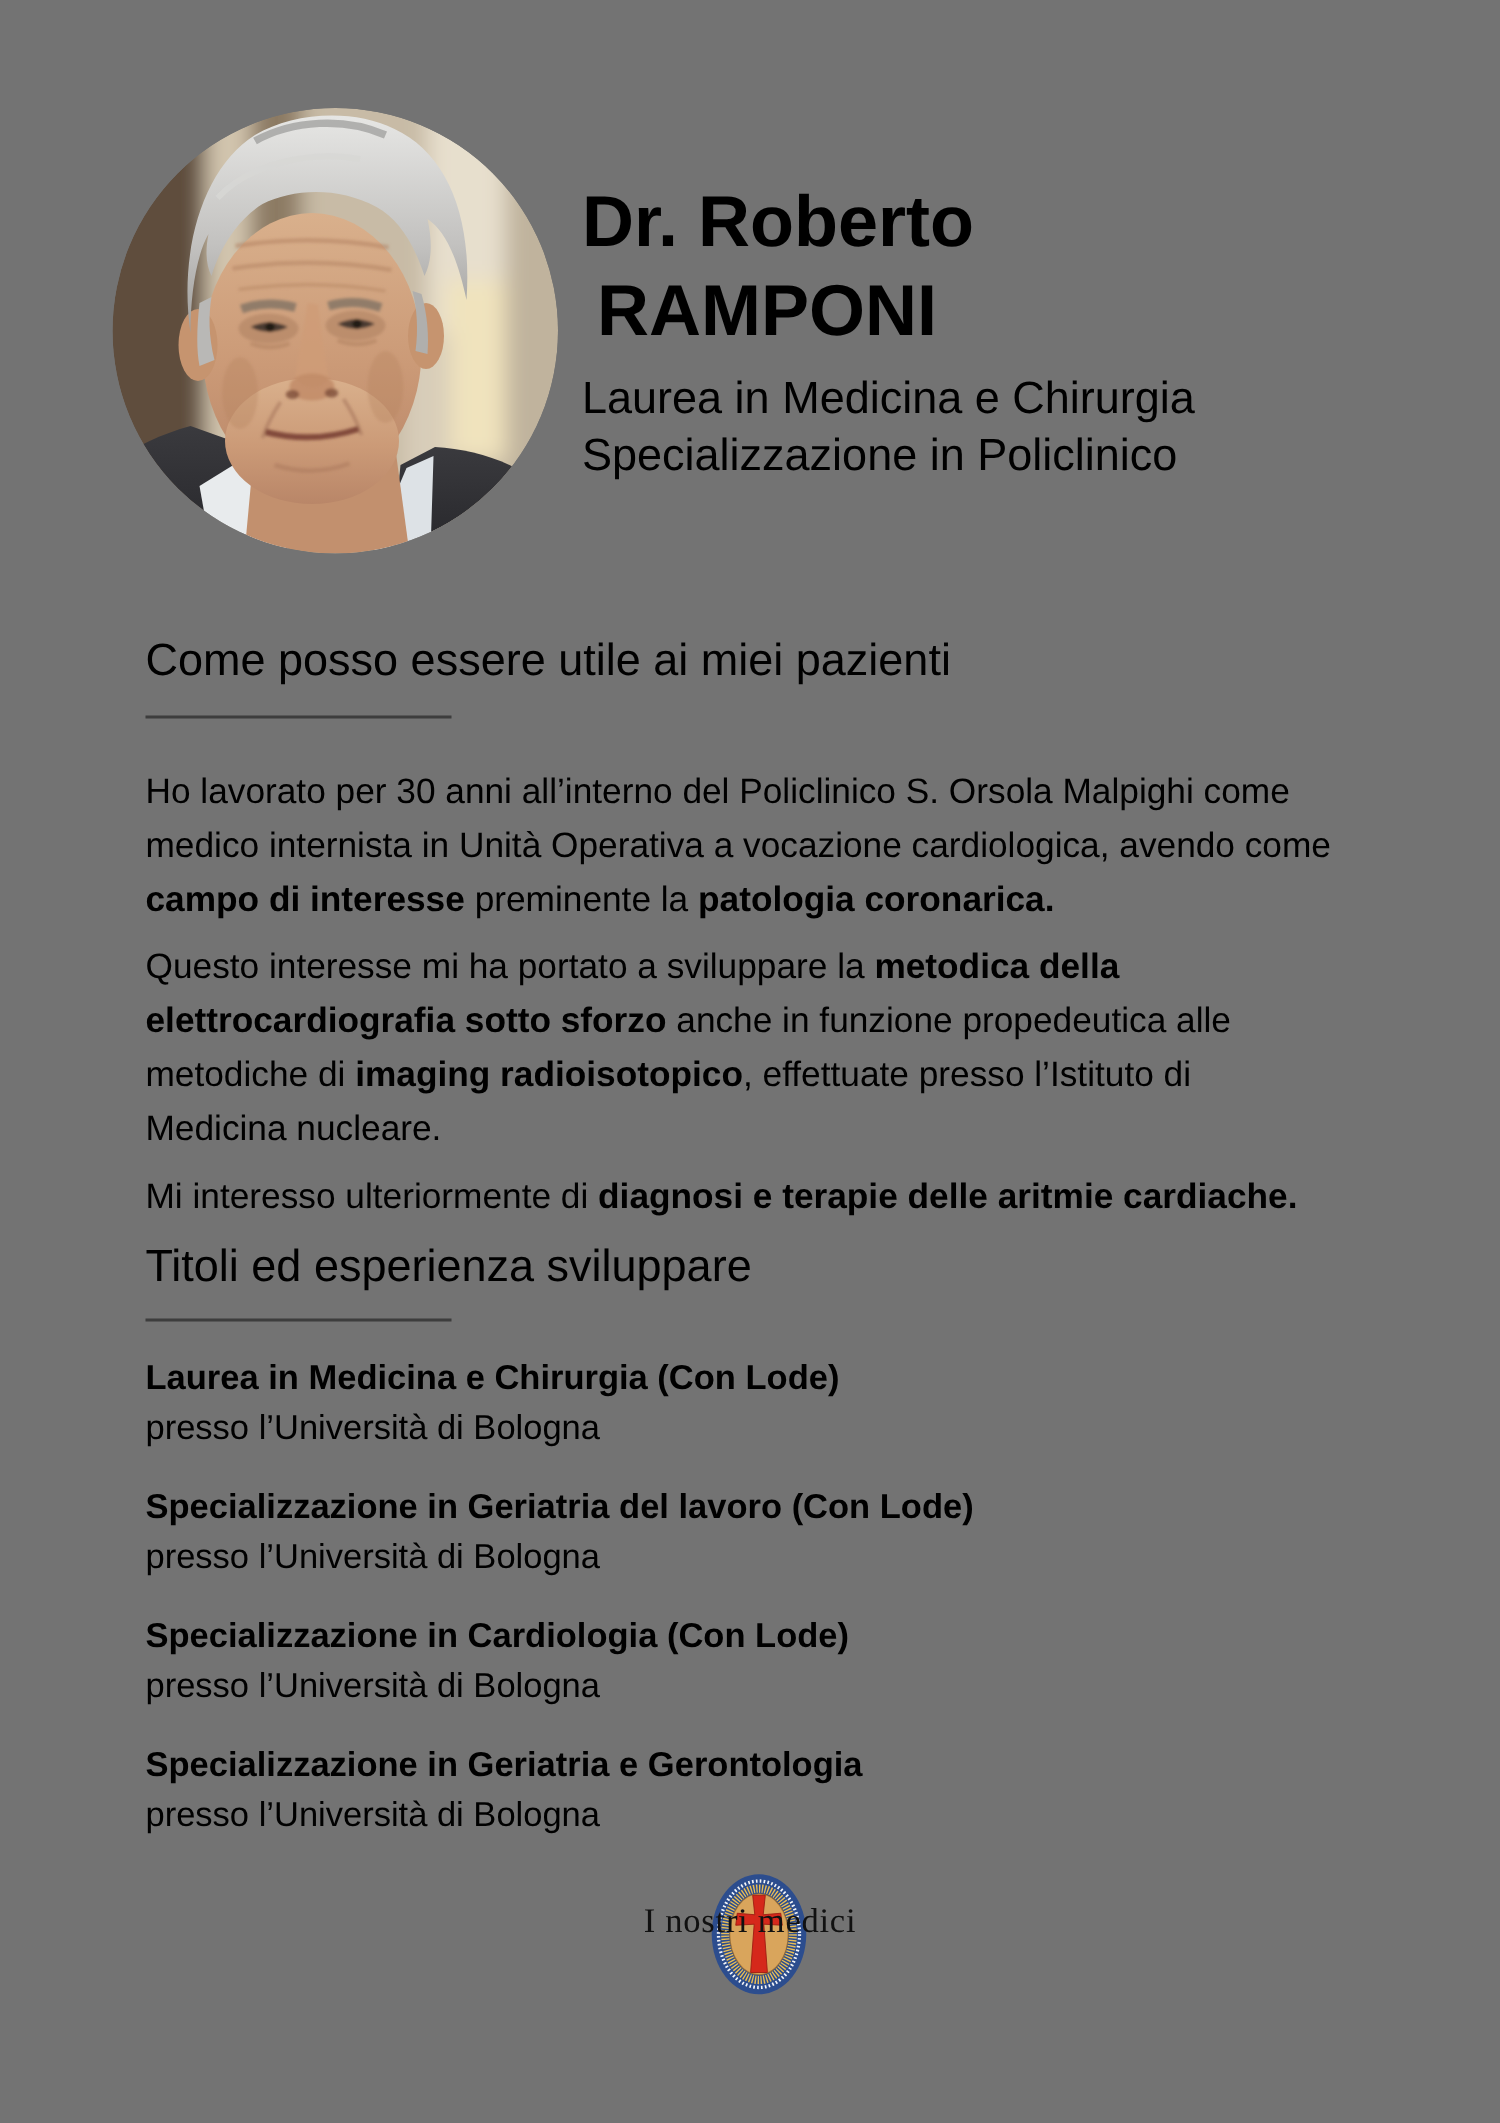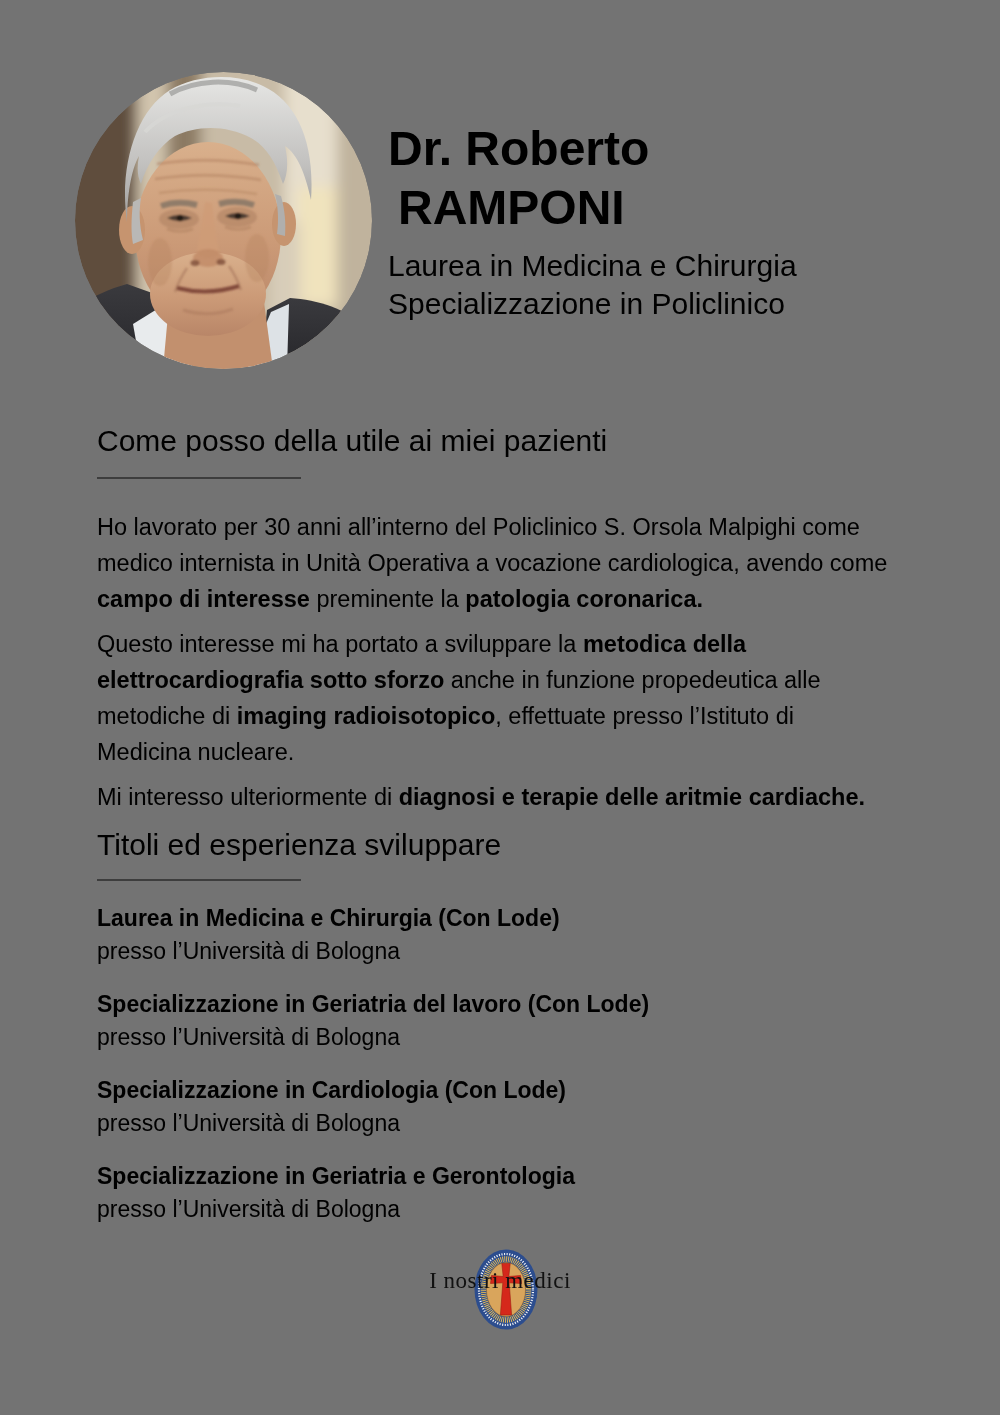--- a/index.html
+++ b/index.html
@@ -150,21 +150,21 @@
     <div class="name">
       <span class="nl1">Dr. Roberto</span><br>
       <span class="nl2">RAMPONI</span>
     </div>
     <div class="creds">
       <div>Laurea in Medicina e Chirurgia</div>
       <div>Specializzazione in Policlinico</div>
     </div>
   </div>
 
-  <h2 class="section-title sec1">Come posso della utile ai miei pazienti</h2>
+  <h2 class="section-title sec1">Come posso essere utile ai miei pazienti</h2>
   <div class="rule rule1"></div>
   <div class="paragraphs" id="intro-paragraphs">
       <p><span>Ho lavorato per 30 anni all’interno del Policlinico S. Orsola Malpighi come medico internista in Unità Operativa a vocazione cardiologica, avendo come </span><b>campo di interesse</b><span> preminente la </span><b>patologia coronarica.</b></p>
       <p><span>Questo interesse mi ha portato a sviluppare la </span><b>metodica della elettrocardiografia sotto sforzo</b><span> anche in funzione propedeutica alle metodiche di </span><b>imaging radioisotopico</b><span>, effettuate presso l’Istituto di Medicina nucleare.</span></p>
       <p><span>Mi interesso ulteriormente di </span><b>diagnosi e terapie delle aritmie cardiache.</b></p>
     </div>
 
   <h2 class="section-title sec2">Titoli ed esperienza sviluppare</h2>
   <div class="rule rule2"></div>
   <div class="quals" id="title-list">

